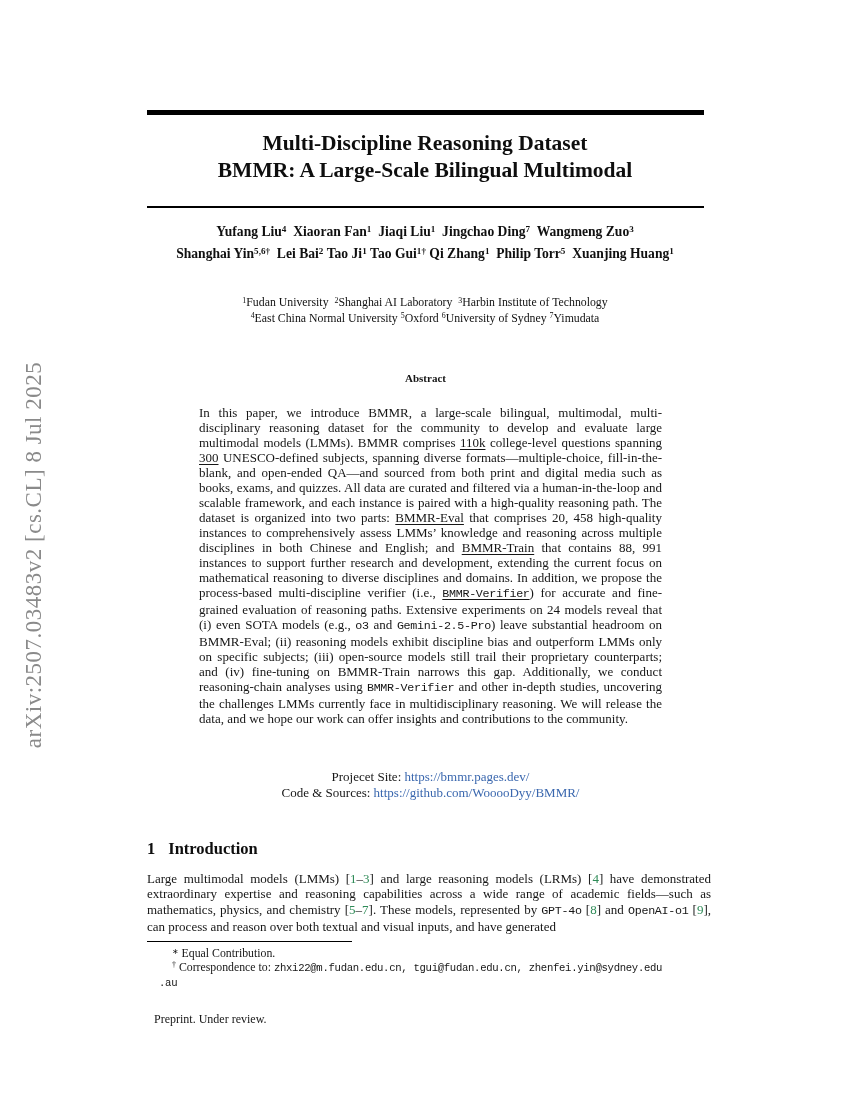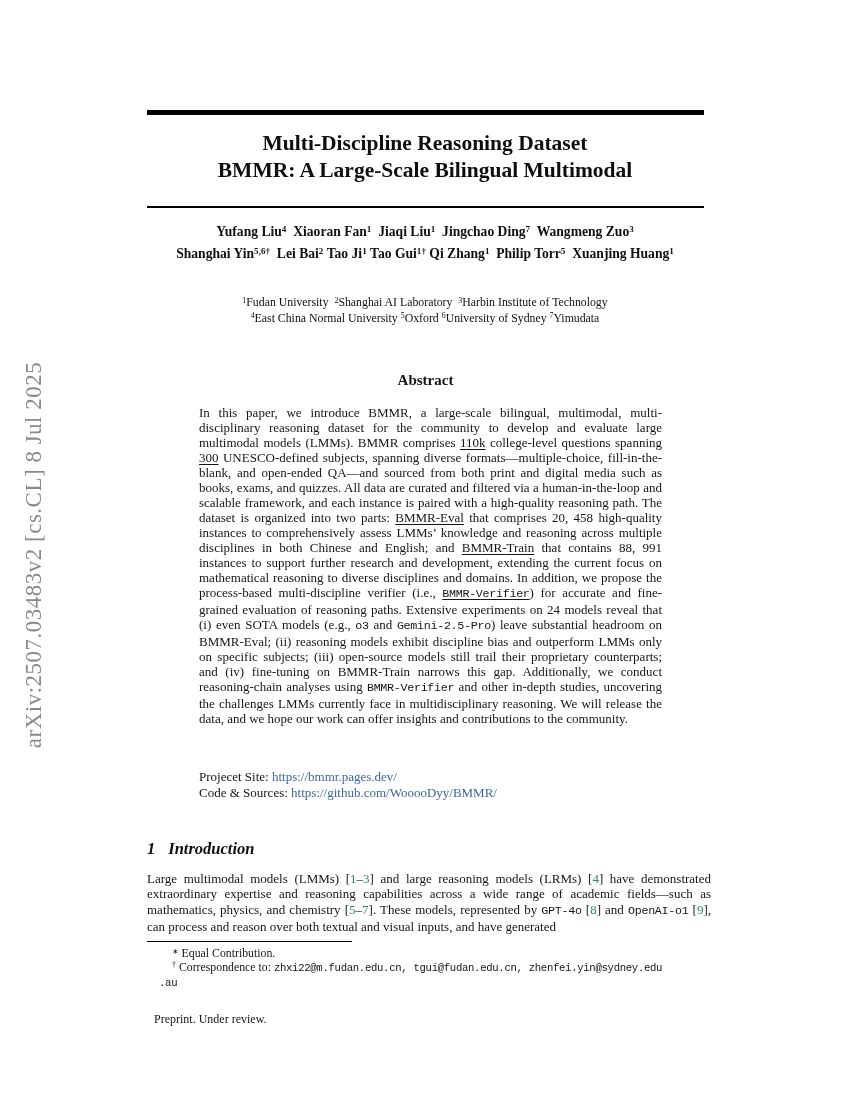--- a/index.html
+++ b/index.html
@@ -66,46 +66,46 @@
     font-size: 11.8px;
     line-height: 15.6px;
     color: #101010;
   }
   .abstract-heading {
     position: absolute;
     left: 147px; top: 372px;
     width: 557px;
     text-align: center;
     font-weight: bold;
-    font-size: 15px;
+    font-size: 11px;
   }
   .abstract-body {
     position: absolute;
     left: 199px; top: 405px;
     width: 463px;
     text-align: justify;
     font-size: 13px;
     line-height: 15px;
   }
   .links-block {
     position: absolute;
     left: 199px; top: 769px;
     width: 463px;
     font-size: 13px;
     line-height: 15.6px;
+    text-align: center;
   }
   .links-block a { text-decoration: none; cursor: pointer; }
   .section-heading {
     position: absolute;
     left: 147px; top: 839px;
     width: 560px;
     font-weight: bold;
     font-size: 16.5px;
     color: #0e0e0e;
-    font-style: italic;
   }
   .section-heading .sec-title { margin-left: 13px; }
   .intro-par {
     position: absolute;
     left: 147px; top: 871px;
     width: 564px;
     text-align: justify;
     font-size: 13px;
     line-height: 15.3px;
   }

